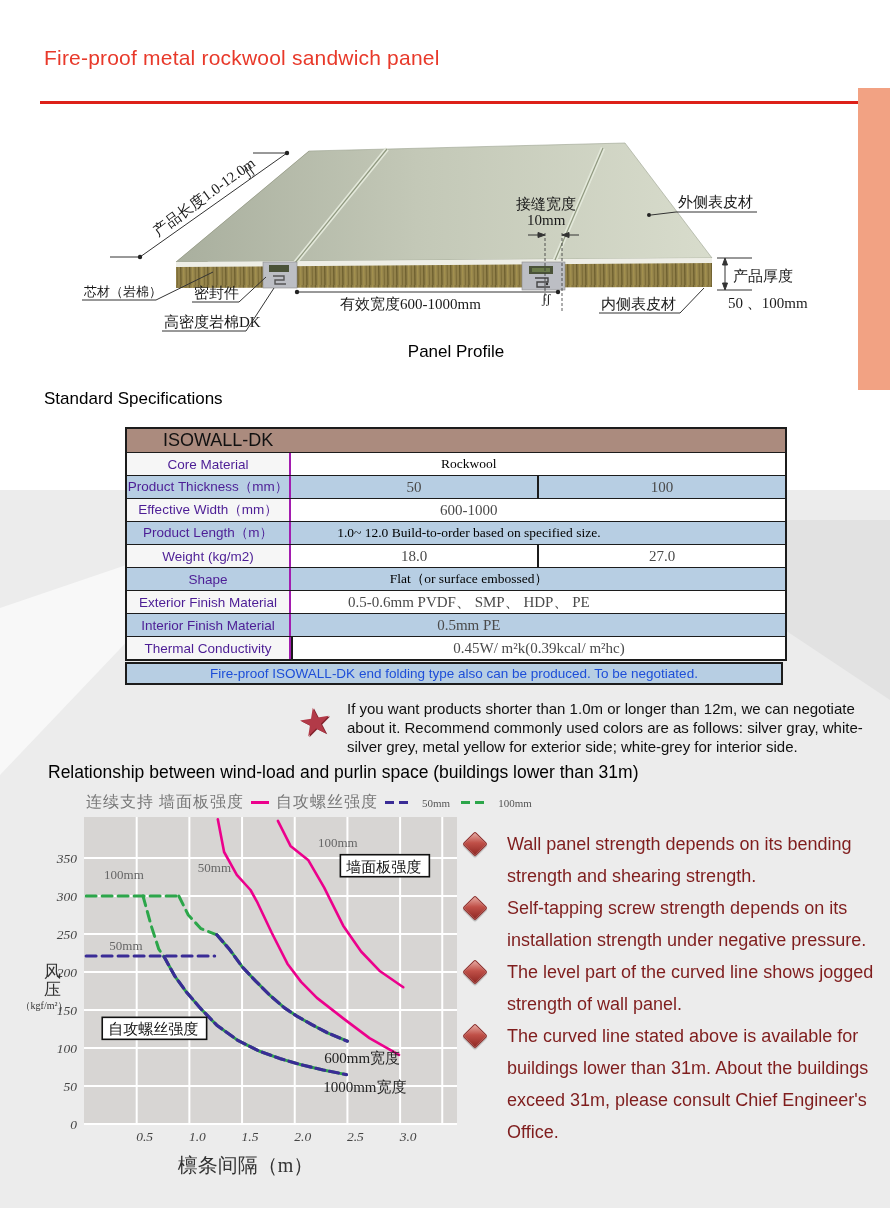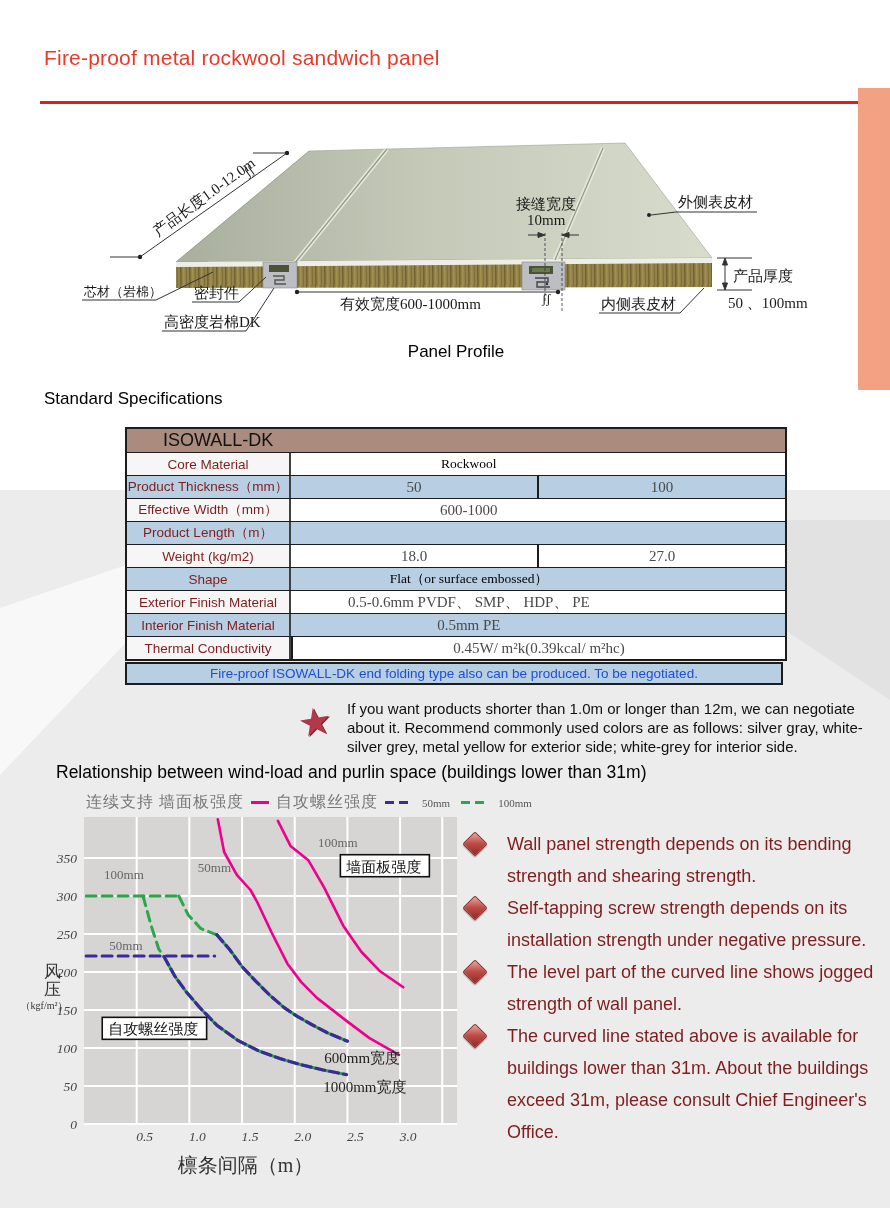--- a/index.html
+++ b/index.html
@@ -14,35 +14,35 @@
   .h2{font-size:17px;color:#000;}
   #caption{left:356px;top:342px;width:200px;text-align:center;font-size:17px;color:#000;}
   
   #spec-table{left:125px;top:427px;width:658px;border:2px solid #1c1c1c;background:#fff;}
   .thead{height:23px;background:#ab8b7e;display:flex;align-items:center;padding-left:36px;
          font-size:18px;color:#111;border-bottom:1px solid #1c1c1c;}
   .trow{display:flex;height:22px;border-bottom:1px solid #1c1c1c;}
   .trow:last-child{border-bottom:none;}
   .trow.blue{background:#b7cee3;}
   .trow.white{background:#fff;}
-  .tlabel{width:162px;flex:0 0 162px;border-right:2px solid #404040;display:flex;align-items:center;
-          justify-content:center;font-size:13.5px;color:#7f1d1d;}
+  .tlabel{width:162px;flex:0 0 162px;border-right:2px solid #a21caf;display:flex;align-items:center;
+          justify-content:center;font-size:13.5px;color:#4c1d95;}
   .trow.white .tlabel{background:#f6f6f6;}
   .tcell{flex:1;display:flex;align-items:center;justify-content:center;font-size:13.5px;color:#000;}
   .tcell.second{border-left:2px solid #1c1c1c;}
   .tcell.serif{font-family:"Liberation Serif",serif;font-size:15px;color:#4a4a4a;}
   .tcell.span{justify-content:flex-start;font-family:Liberation Serif, serif;}
   .tcell.span .inner{width:72%;text-align:center;}
   #note-bar{left:125px;top:662px;width:658px;height:23px;background:#b7cee3;border:2px solid #1c1c1c;
             display:flex;align-items:center;justify-content:center;font-size:13.5px;color:#1d4ed8;box-sizing:border-box;}
   
   #star{left:298px;top:700px;font-size:38px;color:#b23a48;transform:rotate(-9deg);
         text-shadow:1px 1px 0 #7e1f2a;}
   #star-note{left:347px;top:699px;width:536px;font-size:15px;line-height:19px;color:#111;}
-  #wind-heading{left:56px;top:762px;font-size:17.5px;color:#000;}
+  #wind-heading{left:48px;top:762px;font-size:17.5px;color:#000;}
   
   #legend{left:86px;top:792px;display:flex;align-items:center;font-family:"Liberation Serif",serif;color:#777;}
   .leg-zh{font-size:16px;letter-spacing:1px;}
   .leg-sm{font-size:11px;color:#555;margin:0 4px;}
   .sw{display:inline-block;height:3px;margin:0 7px;}
   .sw.pink{width:18px;background:#ec008c;}
   .sw.purple{width:26px;background:repeating-linear-gradient(90deg,#3a2c96 0 9px,transparent 9px 14px);}
   .sw.green{width:26px;background:repeating-linear-gradient(90deg,#2ca64a 0 9px,transparent 9px 14px);}
   
   #bullets{left:461px;top:828px;width:422px;}
@@ -188,20 +188,23 @@
           <div class="tcell second serif">100</div>
         </div>
         <div class="trow white">
           <div class="tlabel">Effective Width（mm）</div>
           <div class="tcell span serif">
             <div class="inner">600-1000</div>
           </div>
         </div>
         <div class="trow blue">
           <div class="tlabel">Product Length（m）</div>
+          <div class="tcell span">
+            <div class="inner">1.0~ 12.0 Build-to-order based on specified size.</div>
+          </div>
         </div>
         <div class="trow white">
           <div class="tlabel">Weight (kg/m2)</div>
           <div class="tcell serif">18.0</div>
           <div class="tcell second serif">27.0</div>
         </div>
         <div class="trow blue">
           <div class="tlabel">Shape</div>
           <div class="tcell span">
             <div class="inner">Flat（or surface embossed）</div>

